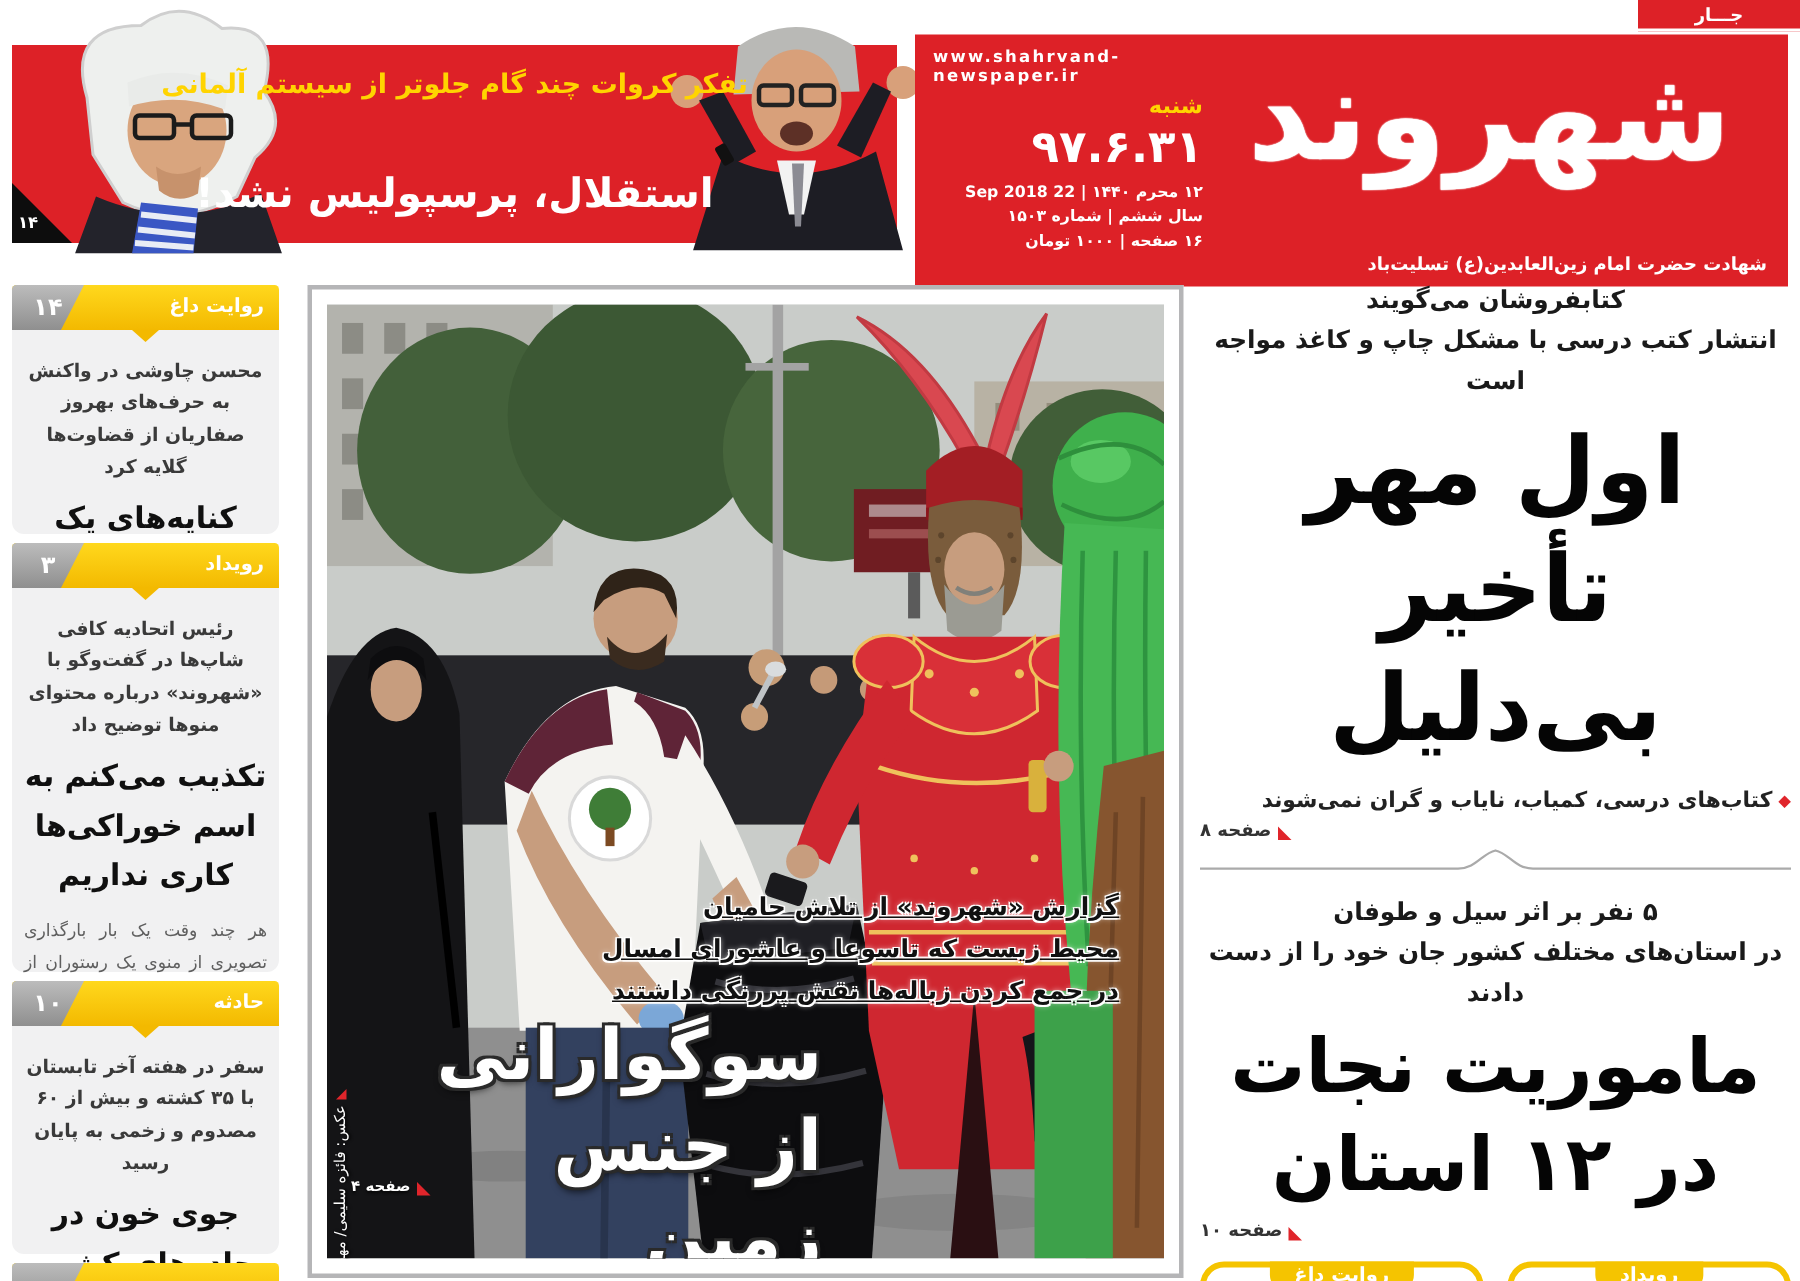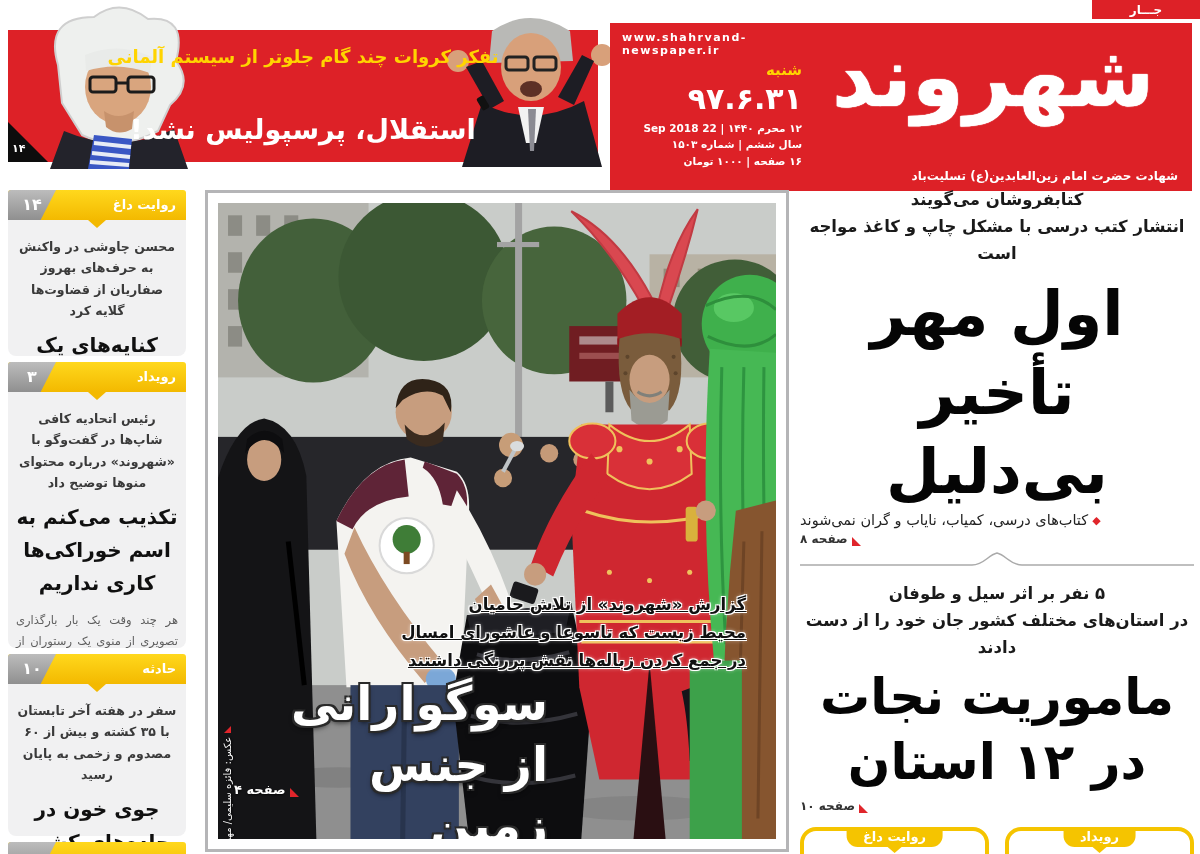--- a/index.html
+++ b/index.html
@@ -69,37 +69,37 @@
   .photo-inner { position:relative; width:100%; height:100%; overflow:hidden; background:#c9ccc9; }
   .photo-inner svg { display:block; width:100%; height:100%; }
   .ph-kicker { position:absolute; right:30px; top:388px; text-align:right; font-size:16.5px;
                font-weight:bold; color:#111; line-height:1.7;
                text-shadow:-1px -1px 0 #fff,1px -1px 0 #fff,-1px 1px 0 #fff,1px 1px 0 #fff,0 0 4px #fff;text-decoration:underline; }
   .ph-headline { position:absolute; left:30px; top:470px; width:300px; text-align:right;
                  font-size:47px; font-weight:bold; color:#fff; line-height:1.3;
                  text-shadow:-2px -2px 0 #2a2a2a,2px -2px 0 #2a2a2a,-2px 2px 0 #2a2a2a,
                              2px 2px 0 #2a2a2a,0 3px 5px rgba(0,0,0,.6); }
   .ph-pageref { position:absolute; left:16px; bottom:42px; direction:rtl; color:#fff;
-                font-size:13px; font-weight:bold; display:flex; align-items:flex-end; gap:4px;
+                font-size:10px; font-weight:bold; display:flex; align-items:flex-end; gap:4px;
                 text-shadow:0 1px 2px rgba(0,0,0,.8); }
   .ph-credit { position:absolute; left:4px; top:640px; transform:rotate(-90deg);
                transform-origin:0 0; white-space:nowrap; color:#fff; font-size:10px;
                display:flex; align-items:center; gap:4px;
                text-shadow:0 1px 2px rgba(0,0,0,.9); }
   .tri { width:0; height:0; border-bottom:9px solid #e0252b; border-right:9px solid transparent; }
   .tri.small { border-bottom-width:7px; border-right-width:7px; }
 
   
   .right-col { position:absolute; left:800px; top:186px; width:394px; }
   .st-kicker { text-align:center; font-weight:bold; color:#1a1a1a; font-size:16.5px; line-height:1.65; }
   .lead-h { text-align:center; font-weight:bold; color:#050505; font-size:62px; line-height:1.28;
             margin-top:6px; letter-spacing:-1px; }
   .second-h { text-align:center; font-weight:bold; color:#050505; font-size:50px; line-height:1.3;
               margin-top:4px; }
-  .st-bullet { text-align:left; font-size:14.5px; font-weight:normal; color:#222; }
+  .st-bullet { text-align:right; font-size:14.5px; font-weight:bold; color:#222; margin-top:14px; }
   .diamond { color:#e0252b; font-size:11px; vertical-align:1px; margin-left:4px; }
   .st-pageref { direction:rtl; display:flex; justify-content:flex-start; align-items:flex-end;
                 gap:4px; font-size:12px; font-weight:bold; color:#333; margin-top:4px;
                 flex-direction:row-reverse; }
   .divider { margin:6px 0 8px; }
 
   
   .boxes { display:flex; flex-direction:row; gap:16px; margin-top:14px; }
   .ybox { position:relative; width:189px; height:176px; background:#fff;
           border:4px solid #f5c400; border-radius:16px; padding-top:30px; }

